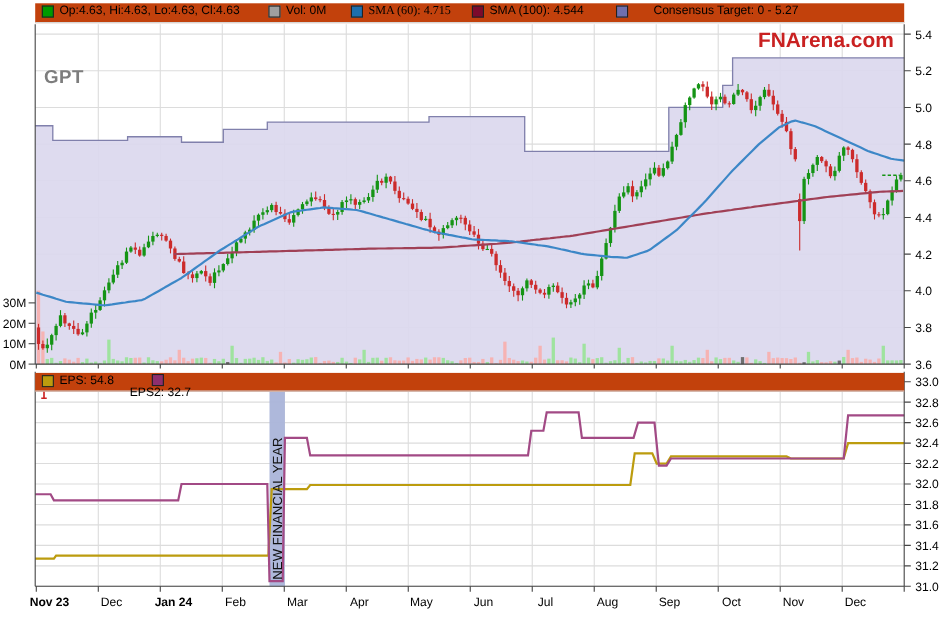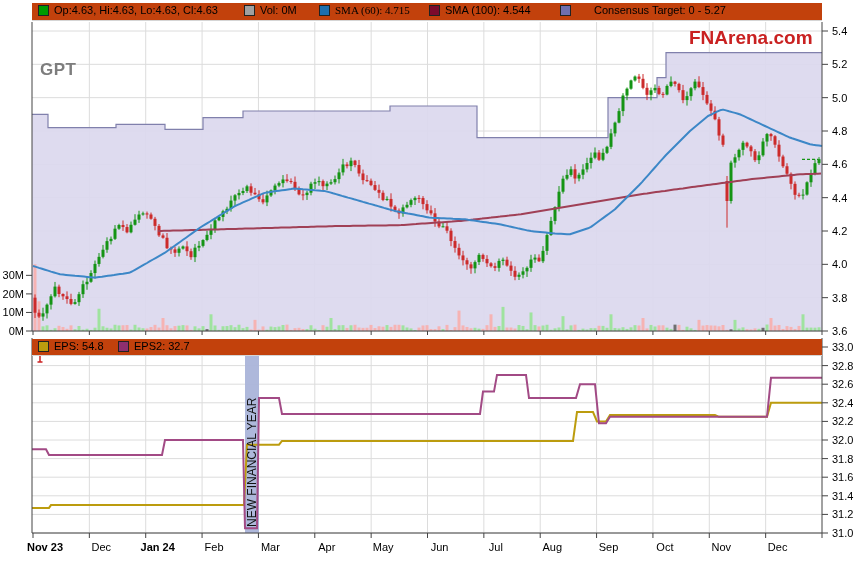--- a/index.html
+++ b/index.html
@@ -805,21 +805,21 @@
       <span class="swatch" id="sw-cons" style="background: rgb(111, 111, 174);"></span>
       <span>Consensus Target: 0 - 5.27</span>
     </div>
   </div>
 
   <div class="legend-strip" style="top:339px;height:16px;">
     <div class="legend-item" style="left:6px;">
       <span class="swatch" id="sw-eps" style="background: rgb(188, 156, 14);"></span>
       <span>EPS: 54.8</span>
     </div>
-    <div class="legend-item" style="left:86px;">
+    <div class="legend-item" style="left:86px;flex-direction:column;">
       <span class="swatch" id="sw-eps2" style="background: rgb(142, 47, 110);"></span>
       <span>EPS2: 32.7</span>
     </div>
   </div>
 
   <div class="ticker-title">GPT</div>
   <div class="watermark" style="color: rgb(201, 33, 33);">FNArena.com</div>
 </div>
 
 </body></html>

